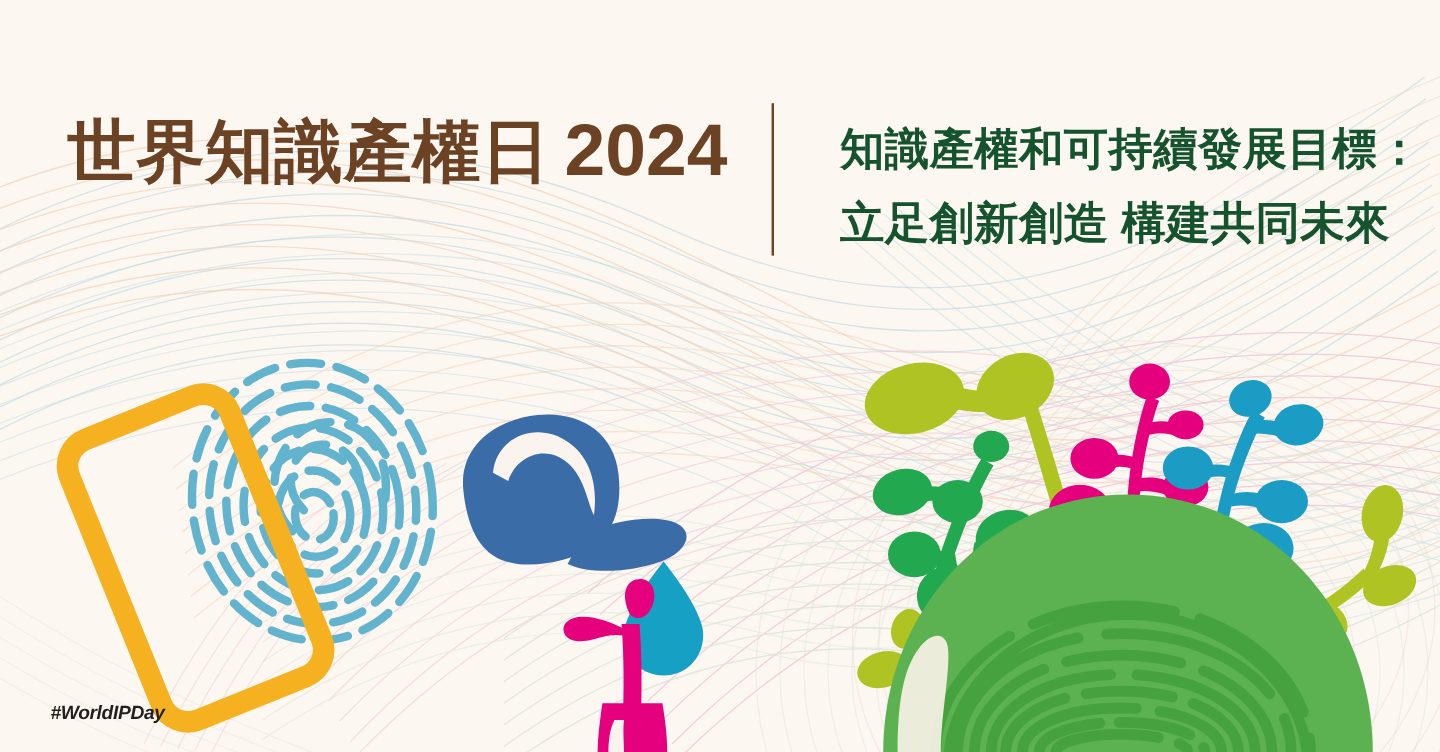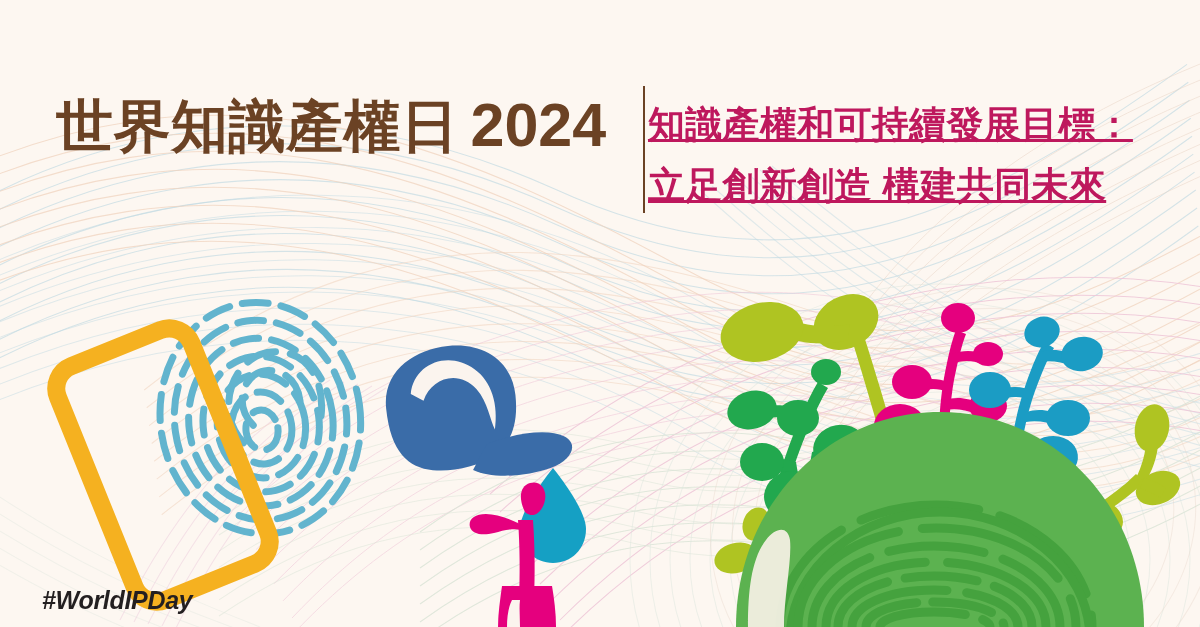--- a/index.html
+++ b/index.html
@@ -58,42 +58,41 @@
     left:643px;
     top:86px;
     width:2px;
     height:127px;
     background:#6B4224;
     z-index:41;
   }
 
   .subtitle {
     position:absolute;
-    left:648px;
+    left:700px;
     top:100px;
     width:500px;
     font-family:"Liberation Sans", sans-serif;
     font-weight:700;
     font-size:37px;
     line-height:49px;
     letter-spacing:0.3px;
-    color:#be185d;
+    color:#14532d;
     white-space:nowrap;
-    text-decoration:underline;
   }
   .subtitle .l2 { display:block;margin-top:12px; }
 
   .hashtag {
     position:absolute;
     left:42px;
     top:586px;
     font-family:"Liberation Sans", sans-serif;
     font-weight:700;
     font-style:italic;
-    font-size:25px;
+    font-size:16px;
     letter-spacing:-0.3px;
     color:#231F20;
     z-index:45;
   }
 
   
   .art { position:absolute; inset:0; width:1200px; height:627px; }
   .art-left   { z-index:20; }
   .art-mid    { z-index:22; }
   .art-right  { z-index:24; }

